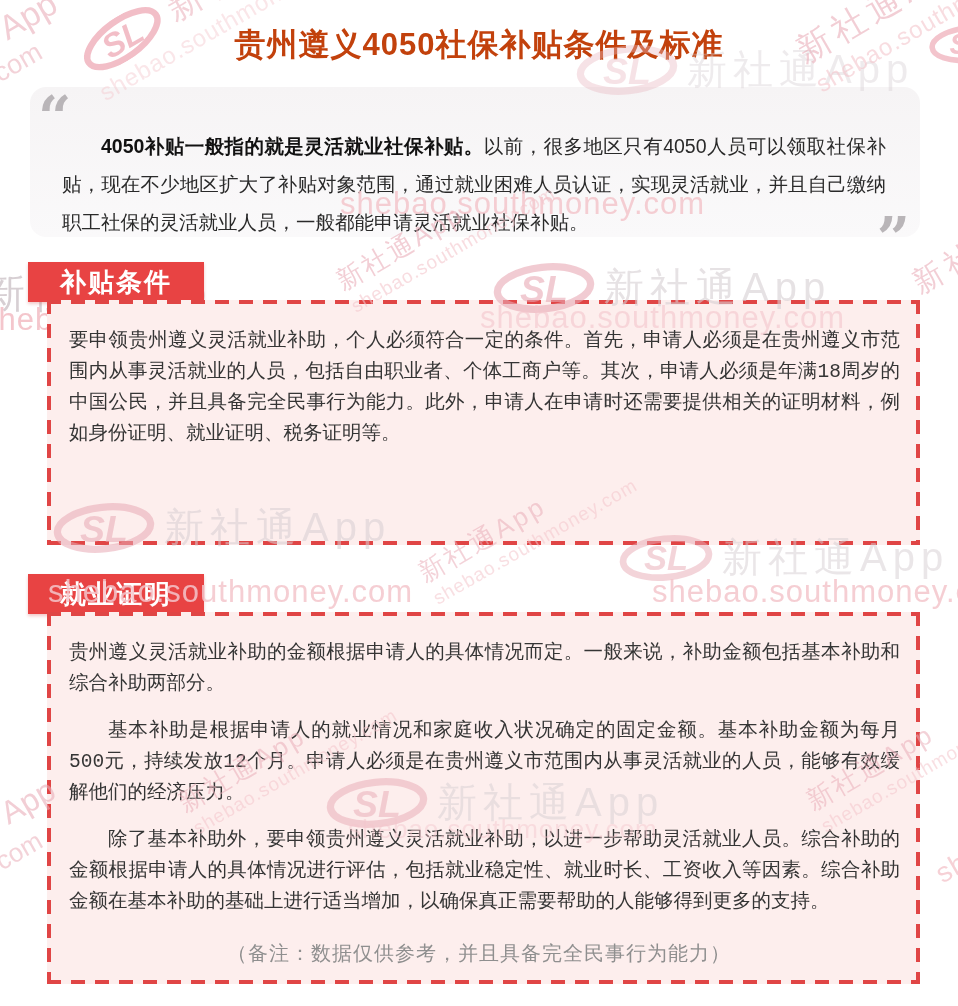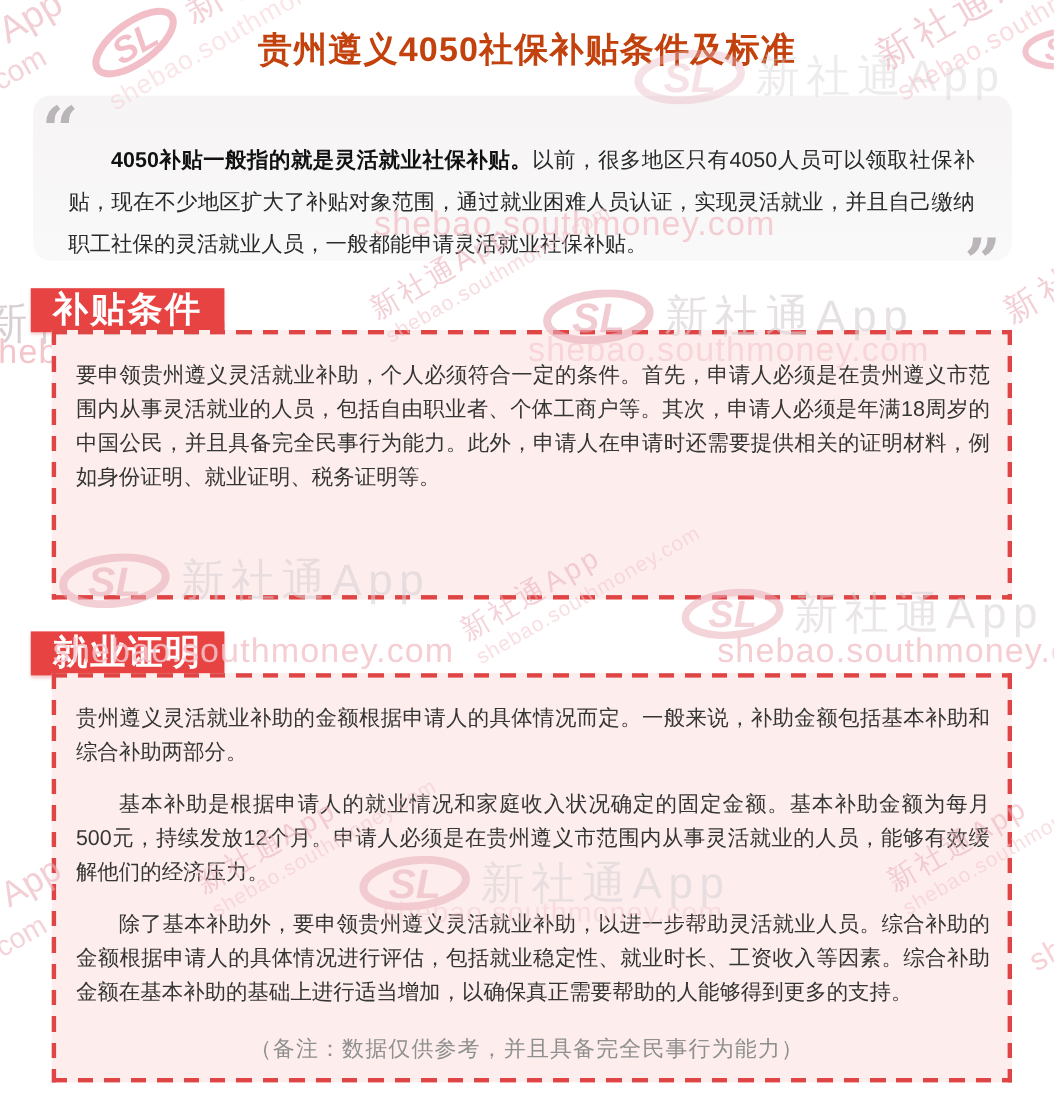--- a/index.html
+++ b/index.html
@@ -33,34 +33,35 @@
   .quote.close{right:10px;bottom:-30px;}
   .intro-text{
     margin:12px;padding:28px 22px 0 20px;
     font-size:19.5px;line-height:38px;color:#2a2a2a;
     text-indent:2em;text-align:justify;
   }
   .intro-text .lead{font-weight:bold;color:#111;}
   .badge{
     position:absolute;left:28px;width:176px;height:40px;
     background:#e84343;color:#ffffff;
-    font-size:32px;font-weight:bold;letter-spacing:2px;
+    font-size:26px;font-weight:bold;letter-spacing:2px;
     display:flex;align-items:center;justify-content:center;
     box-shadow:0 2px 3px rgba(200,40,40,.25);
   }
   #badge-1{top:262px;}
   #badge-2{top:574px;}
   .dashed-box{
     position:absolute;left:47px;width:873px;
     background:
       repeating-linear-gradient(90deg,#e04545 0 14px,rgba(0,0,0,0) 14px 24px) left top/100% 4px no-repeat,
       repeating-linear-gradient(90deg,#e04545 0 14px,rgba(0,0,0,0) 14px 24px) left bottom/100% 4px no-repeat,
       repeating-linear-gradient(180deg,#e04545 0 14px,rgba(0,0,0,0) 14px 24px) left top/4px 100% no-repeat,
       repeating-linear-gradient(180deg,#e04545 0 14px,rgba(0,0,0,0) 14px 24px) right top/4px 100% no-repeat,
       #fdeeed;
+    font-family: Liberation Mono, monospace;
   }
   #box-1{top:300px;height:245px;}
   #box-2{top:612px;height:372px;}
   .dashed-box .inner{padding:26px 20px 0 22px;}
   .dashed-box p{
     margin:0 0 16px 0;font-size:19.5px;line-height:31px;color:#353535;
     text-indent:2em;text-align:justify;
   }
   .dashed-box p:first-child{text-indent:0;}
   .footer-note{

